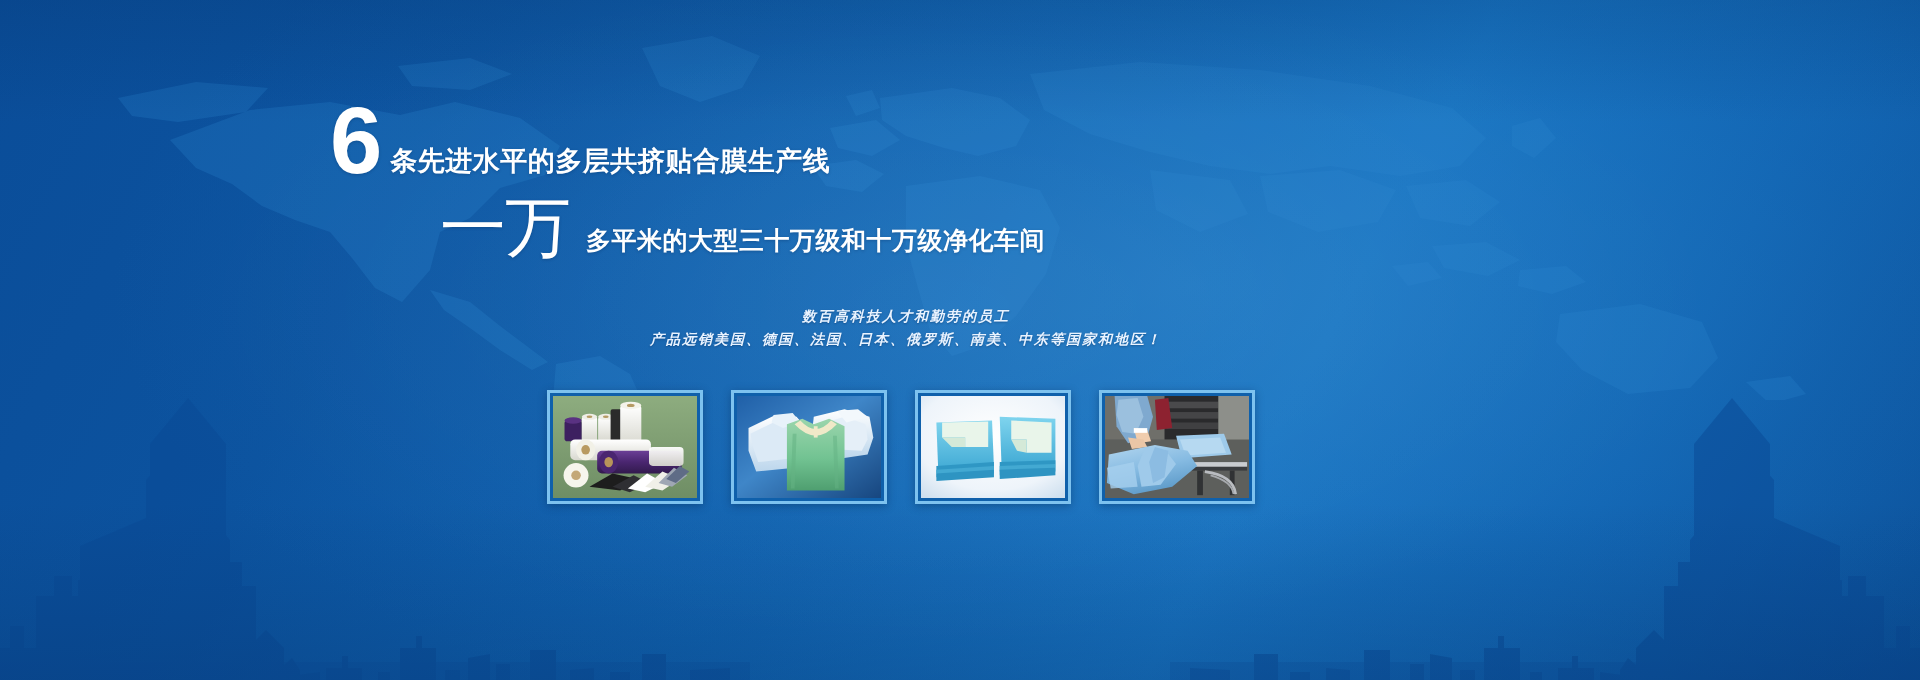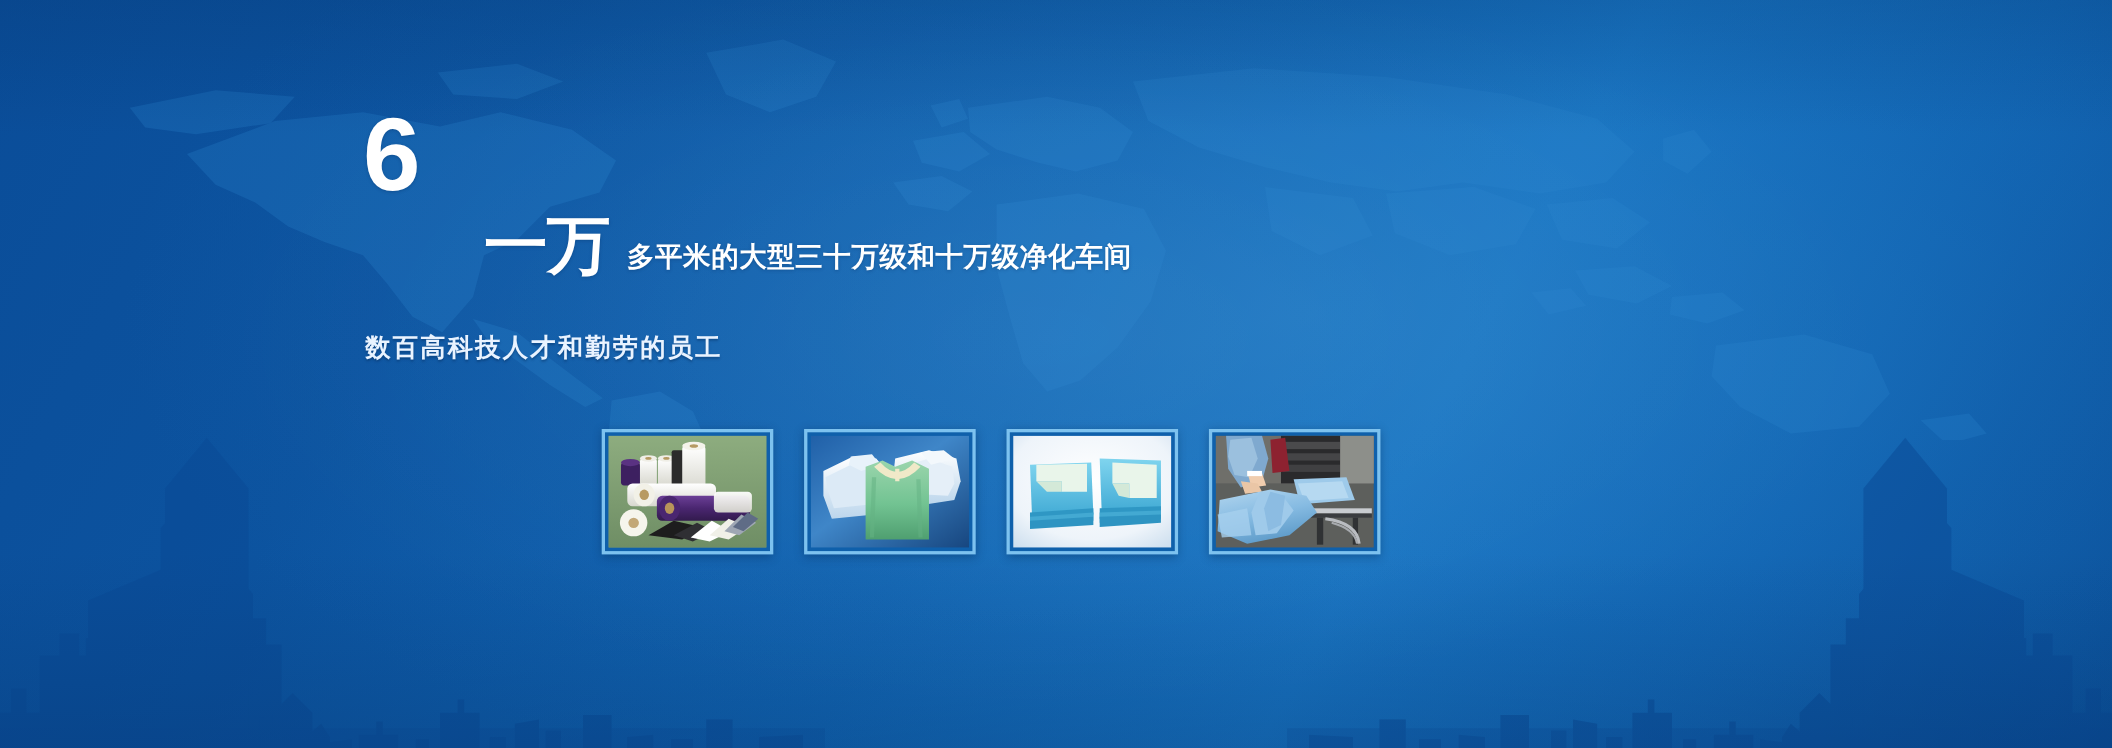--- a/index.html
+++ b/index.html
@@ -58,48 +58,50 @@
   }
   #headline-1 { margin-left:0px; }
   #headline-2 { margin-left:110px; margin-top:12px; }
   .big-num {
     font-size:94px;
     line-height:0.92;
     font-weight:700;
     letter-spacing:-2px;
   }
   .big-cn {
-    font-size:58px;
+    font-size:66px;
     line-height:0.95;
-    font-weight:700;
+    font-weight:400;
     letter-spacing:-1px;
   }
   .headline-rest {
     font-size:27px;
     font-weight:600;
     letter-spacing:0.5px;
     margin-left:10px;
     position:relative;
     top:-3px;
   }
   #headline-2 .headline-rest { font-size:25px; margin-left:16px; top:-1px;text-align:right; }
 
   #subcopy {
     margin-top:46px;
     margin-left:2px;
   }
   .sub-line {
     font-family:"DejaVu Serif", "Liberation Serif", serif;
+    font-style:italic;
     font-weight:bold;
-    font-size:23px;
+    font-size:14px;
     letter-spacing:2px;
     color:#e9f3ff;
     line-height:1.62;
     white-space:nowrap;
     text-shadow:0 1px 2px rgba(2,38,82,0.38);
+    text-align:center;
   }
   
   #thumbs {
     position:absolute;
     left:547px; top:390px;
     display:flex;
     gap:28px;
     z-index:6;
   }
   .thumb {
@@ -223,29 +225,31 @@
       </g>
     </svg>
   </div>
 
   <div id="vignette"></div>
 
   <div id="copy">
 
     <div class="headline" id="headline-1">
       <span class="big-num">6</span>
+      <span class="headline-rest">条先进水平的多层共挤贴合膜生产线</span>
     </div>
 
     <div class="headline" id="headline-2">
       <span class="big-cn">一万</span>
       <span class="headline-rest">多平米的大型三十万级和十万级净化车间</span>
     </div>
 
     <div id="subcopy">
       <div class="sub-line">数百高科技人才和勤劳的员工</div>
+      <div class="sub-line">产品远销美国、德国、法国、日本、俄罗斯、南美、中东等国家和地区！</div>
     </div>
   </div>
 
   <div id="thumbs">
 
     <div class="thumb">
       <span class="pic">
         <svg viewBox="0 0 150 108" preserveAspectRatio="none" aria-hidden="true">
           <rect width="150" height="108" fill="#7f9e74"></rect>
           <rect width="150" height="108" fill="url(#gg1)"></rect>

